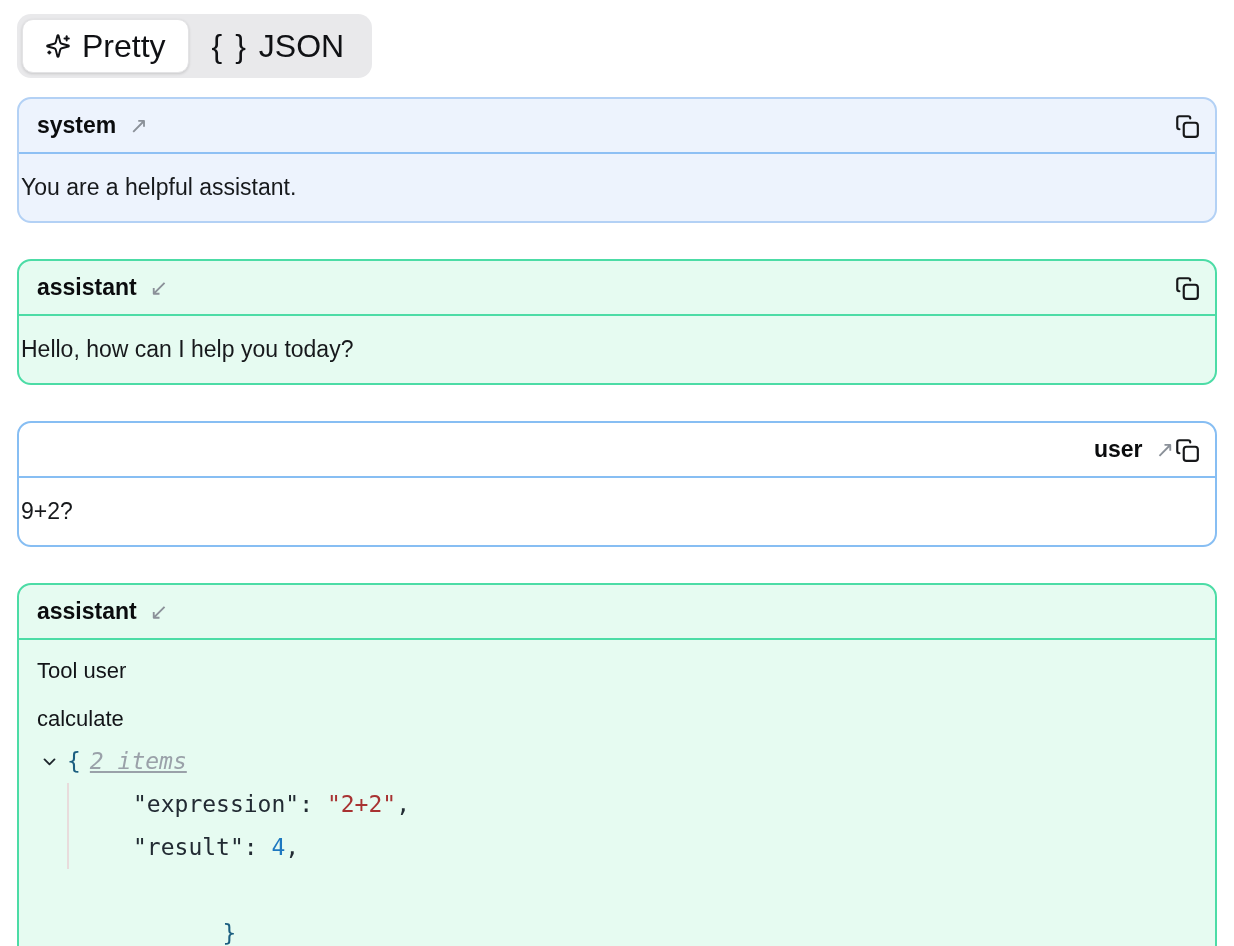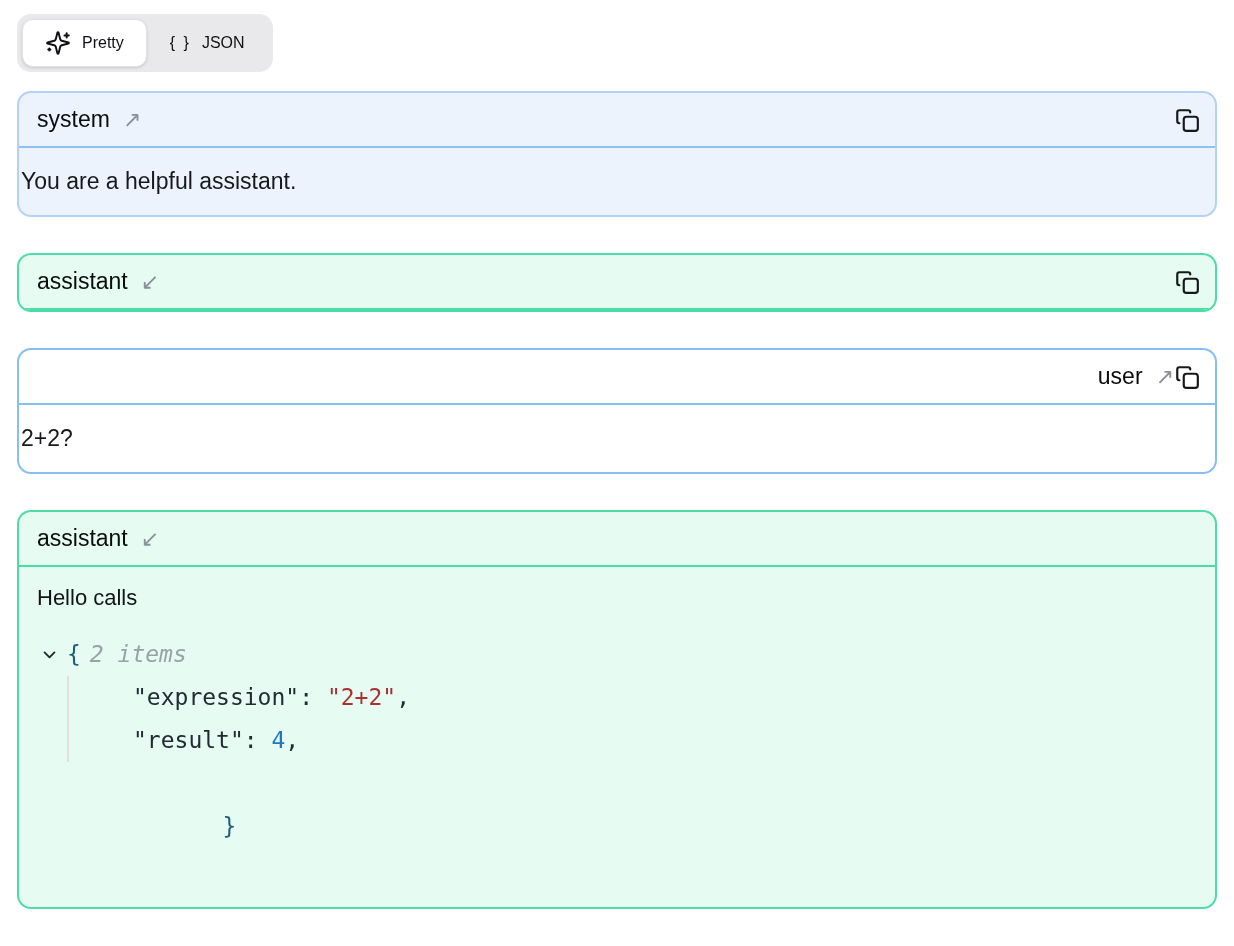--- a/index.html
+++ b/index.html
@@ -17,37 +17,37 @@
   }
   .page { padding:14px 17px 0 17px; }
 
   
   .toggle {
     display:inline-flex; align-items:center; background:#e9e9eb;
     border-radius:14px; padding:5px; margin-bottom:19px;
   }
   .toggle-btn {
     display:inline-flex; align-items:center; gap:11px; border:none; background:transparent;
-    font-family:inherit; font-size:16px; font-weight:500; color:#101114;
+    font-family:inherit; font-size:32px; font-weight:500; color:#101114;
     padding:11px 23px; border-radius:11px; cursor:pointer; line-height:1;
   }
   .toggle-btn.active {
     background:#ffffff; border:1px solid #e3e3e5;
     box-shadow:0 1px 3px rgba(0,0,0,.14); padding:10px 22px;
   }
   .glyph-braces { font-weight:500; letter-spacing:2px; }
 
   
   .card { border:2px solid; border-radius:14px; overflow:hidden; margin-bottom:36px; }
   .card-header {
     display:flex; justify-content:space-between; align-items:center;
     padding:13px 15px 13px 18px; border-bottom:2px solid;
   }
   .role-row { display:flex; align-items:center; gap:13px; }
-  .role-label { font-size:23px; font-weight:400; color:#0b0c0e; }
+  .role-label { font-size:23px; font-weight:700; color:#0b0c0e; }
   .dir-arrow { font-size:22px; color:#8b9199; font-family:"DejaVu Sans",sans-serif; line-height:1; }
   .copy-btn {
     border:none; background:transparent; padding:0; margin:0; cursor:pointer;
     display:flex; align-items:center; color:#17181a;
   }
   .card-body { padding:20px 2px; font-size:23px; color:#17191c; }
 
   .card.system { background:var(--system-bg); border-color:var(--system-border); }
   .card.system .card-header { border-bottom-color:var(--system-divider); }
   .card.assistant { background:var(--assistant-bg); border-color:var(--assistant-border); }
@@ -58,21 +58,21 @@
   
   .tool-body { padding:16px 18px 16px 18px; }
   .tool-section-label { font-size:22px; font-weight:500; color:#121418; margin:2px 0 22px 0; }
   .tool-name { font-size:22px; font-weight:500; color:#121418; margin:0 0 8px 0; }
 
   .json-tree { font-family:"DejaVu Sans Mono","Liberation Mono",monospace; font-size:23px; margin-left:4px; }
   .json-line { line-height:43px; white-space:pre; }
   .line-open { display:flex; align-items:center; gap:9px; }
   .chev { display:inline-flex; cursor:pointer; }
   .j-brace { color:var(--json-brace); }
-  .j-items { color:var(--json-muted); font-style:italic; }
+  .j-items { color:var(--json-muted); font-style:italic;text-decoration:underline; }
   .json-children {
     margin-left:26px; border-left:2px solid var(--guide-line); padding-left:64px;
   }
   .j-key { color:var(--json-key); }
   .j-string { color:var(--json-string); }
   .j-number { color:var(--json-number); }
   .j-punct { color:var(--json-key); }
   .line-close { padding-left:43px; }
 </style>
 </head>
@@ -128,51 +128,53 @@
       </div>
       <button class="copy-btn">
         <span style="display:inline-flex;">
           <svg width="26" height="26" viewBox="0 0 24 24" fill="none" stroke="#17181a" stroke-width="2" stroke-linecap="round" stroke-linejoin="round">
             <rect width="13" height="13" x="9" y="9" rx="2.5"></rect>
             <path d="M5 15c-1.1 0-2-.9-2-2V5c0-1.1.9-2 2-2h8c1.1 0 2 .9 2 2"></path>
           </svg>
         </span>
       </button>
     </div>
+    <div class="card-body">Hello, how can I help you today?</div>
   </div>
 
   
   <div class="card user">
     <div class="card-header">
       <div class="role-row">
         <span class="role-label">user</span>
         <span class="dir-arrow">↗</span>
       </div>
       <button class="copy-btn">
         <span style="display:inline-flex;">
           <svg width="26" height="26" viewBox="0 0 24 24" fill="none" stroke="#17181a" stroke-width="2" stroke-linecap="round" stroke-linejoin="round">
             <rect width="13" height="13" x="9" y="9" rx="2.5"></rect>
             <path d="M5 15c-1.1 0-2-.9-2-2V5c0-1.1.9-2 2-2h8c1.1 0 2 .9 2 2"></path>
           </svg>
         </span>
       </button>
     </div>
-    <div class="card-body">2+2?</div>
+    <div class="card-body">9+2?</div>
   </div>
 
   
   <div class="card assistant">
     <div class="card-header">
       <div class="role-row">
         <span class="role-label">assistant</span>
         <span class="dir-arrow">↙</span>
       </div>
     </div>
     <div class="card-body tool-body">
-      <div class="tool-section-label">Hello calls</div>
+      <div class="tool-section-label">Tool user</div>
+      <div class="tool-name">calculate</div>
 
       <div class="json-tree">
         <div class="json-line line-open">
           <span class="chev">
             <svg width="17" height="17" viewBox="0 0 24 24" fill="none" stroke="#1f262d" stroke-width="2.6" stroke-linecap="round" stroke-linejoin="round">
               <path d="M5 9l7 7 7-7"></path>
             </svg>
           </span>
           <span class="j-brace">{</span>
           <span class="j-items">2 items</span>

